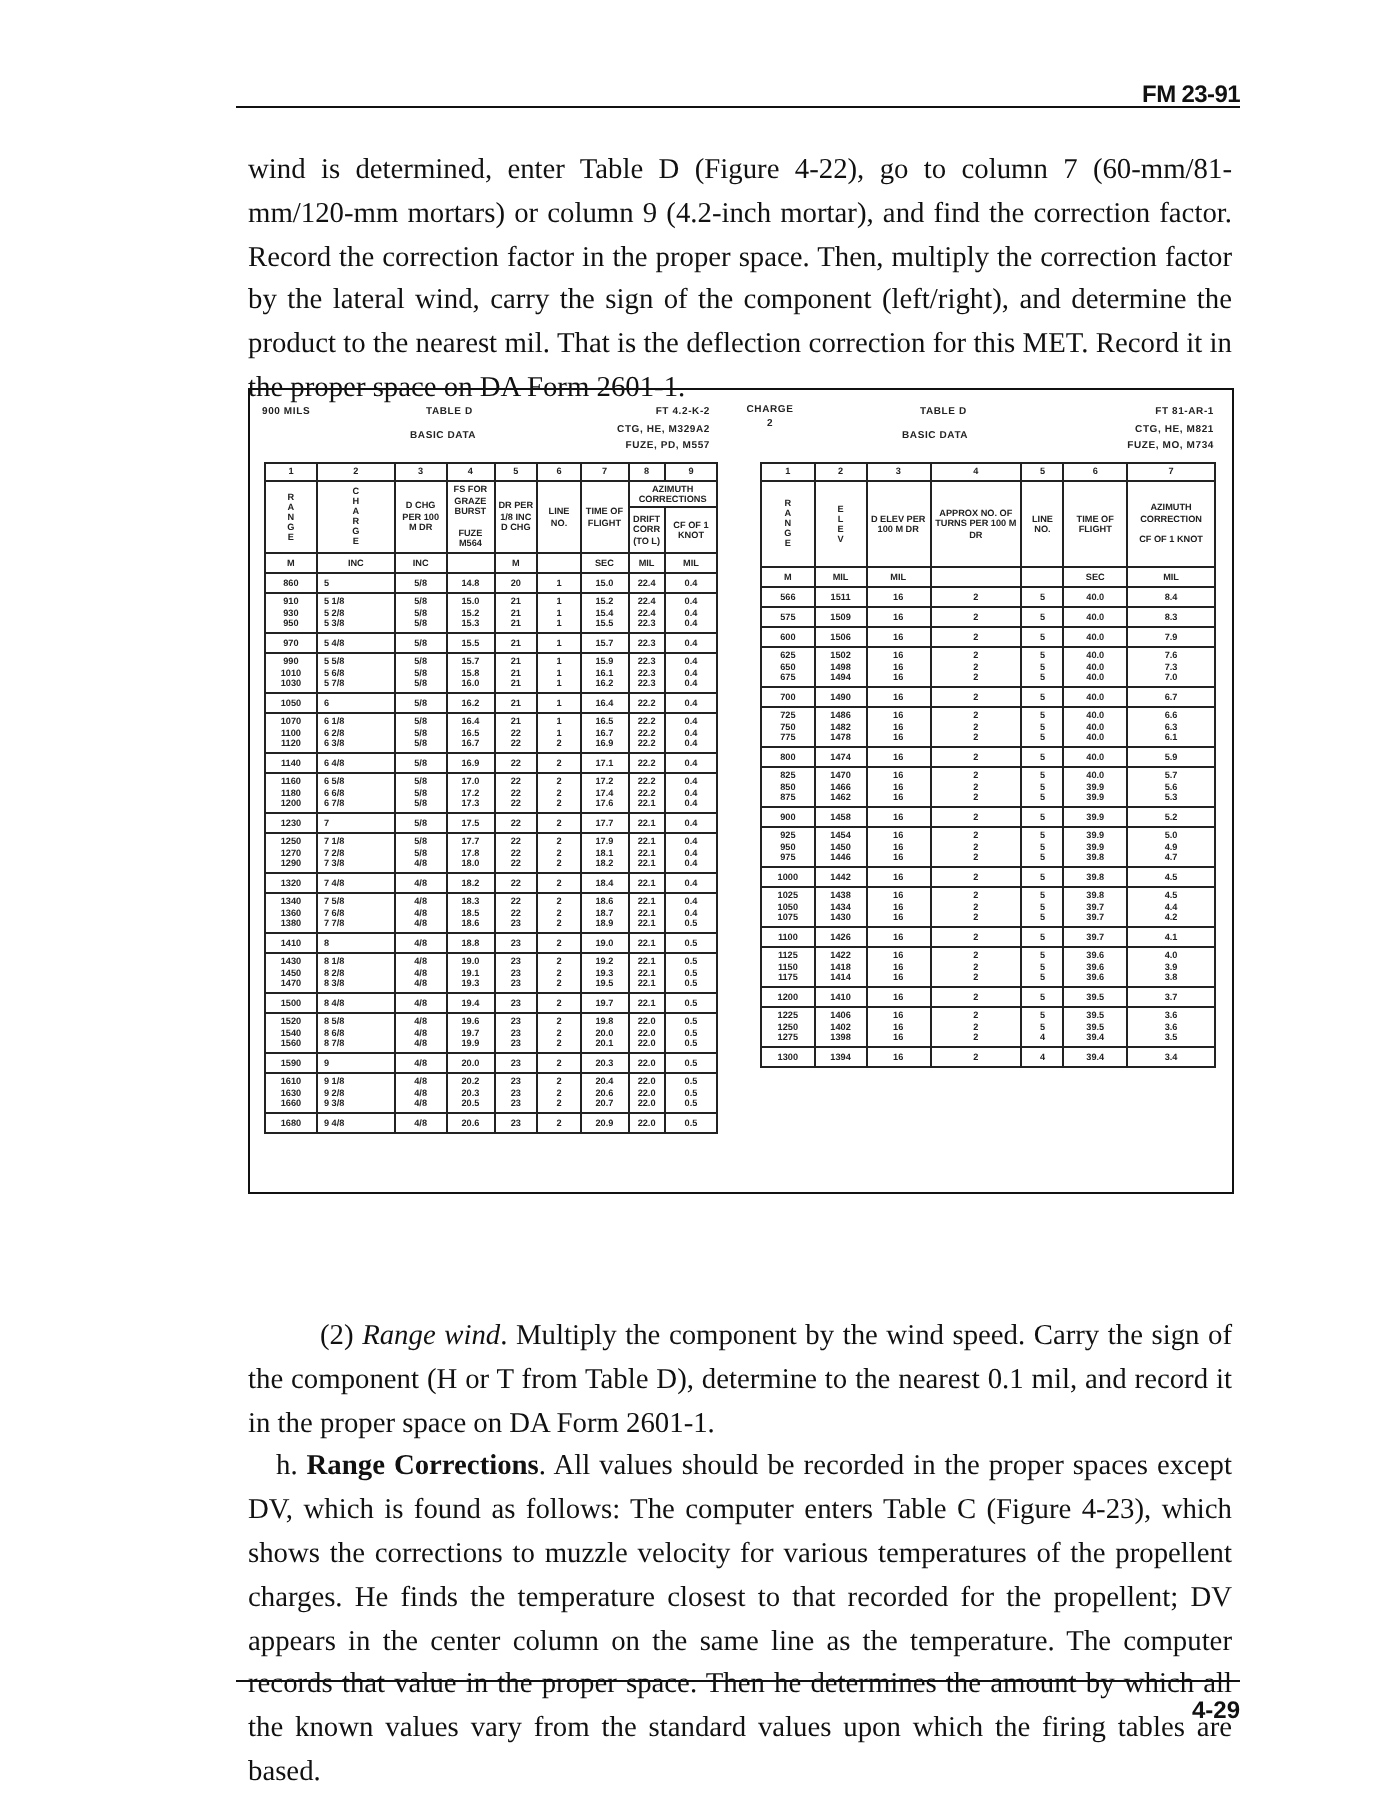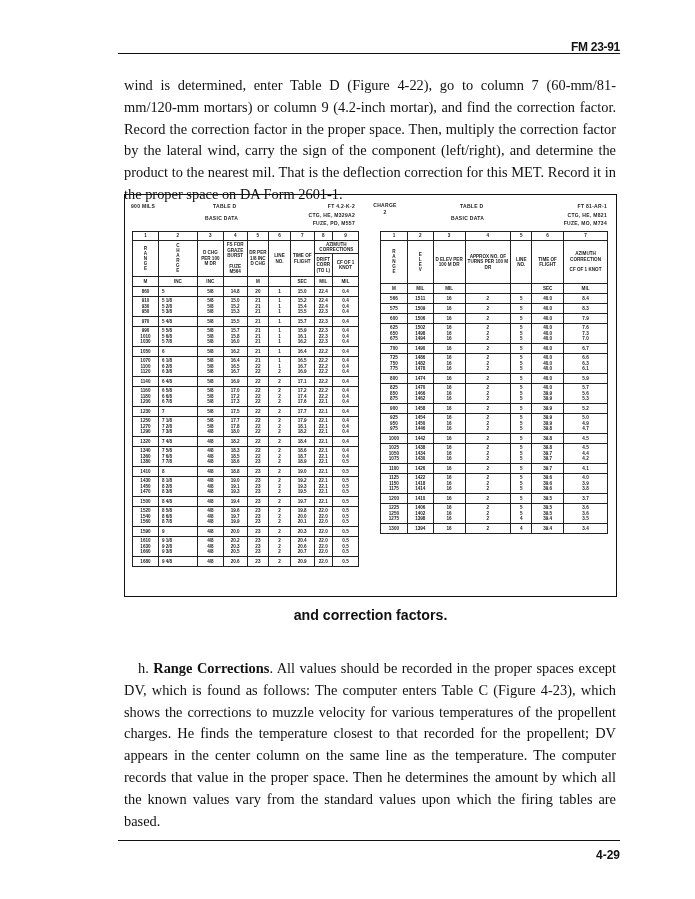--- a/index.html
+++ b/index.html
@@ -500,22 +500,22 @@
           <td style="height: 9px;">2</td>
           <td style="height: 9px;">4</td>
           <td style="height: 9px;">39.4</td>
           <td style="height: 9px;">3.4</td>
         </tr>
       </tbody>
   </table>
 </div>
 
 <div class="caption">
-  <div>and correction factors.</div>
 </div>
 
 <div class="para p2">
+  <div><span class="ind"></span><span>(2) </span><i>Range wind</i><span>.  Multiply the component by the wind speed.  Carry the sign of the component (H or T from Table D), determine to the nearest 0.1 mil, and record it in the proper space on DA Form 2601-1.</span></div>
   <div><span class="ind2"></span><span>h.  </span><b>Range Corrections</b><span>.  All values should be recorded in the proper spaces except DV, which is found as follows: The computer enters Table C (Figure 4-23), which shows the corrections to muzzle velocity for various temperatures of the propellent charges.  He finds the temperature closest to that recorded for the propellent; DV appears in the center column on the same line as the temperature.  The computer records that value in the proper space.  Then he determines the amount by which all the known values vary from the standard values upon which the firing tables are based.</span></div>
 </div>
 
 <div class="footer">
   <span class="pageno">4-29</span>
 </div>
 
 </body></html>

